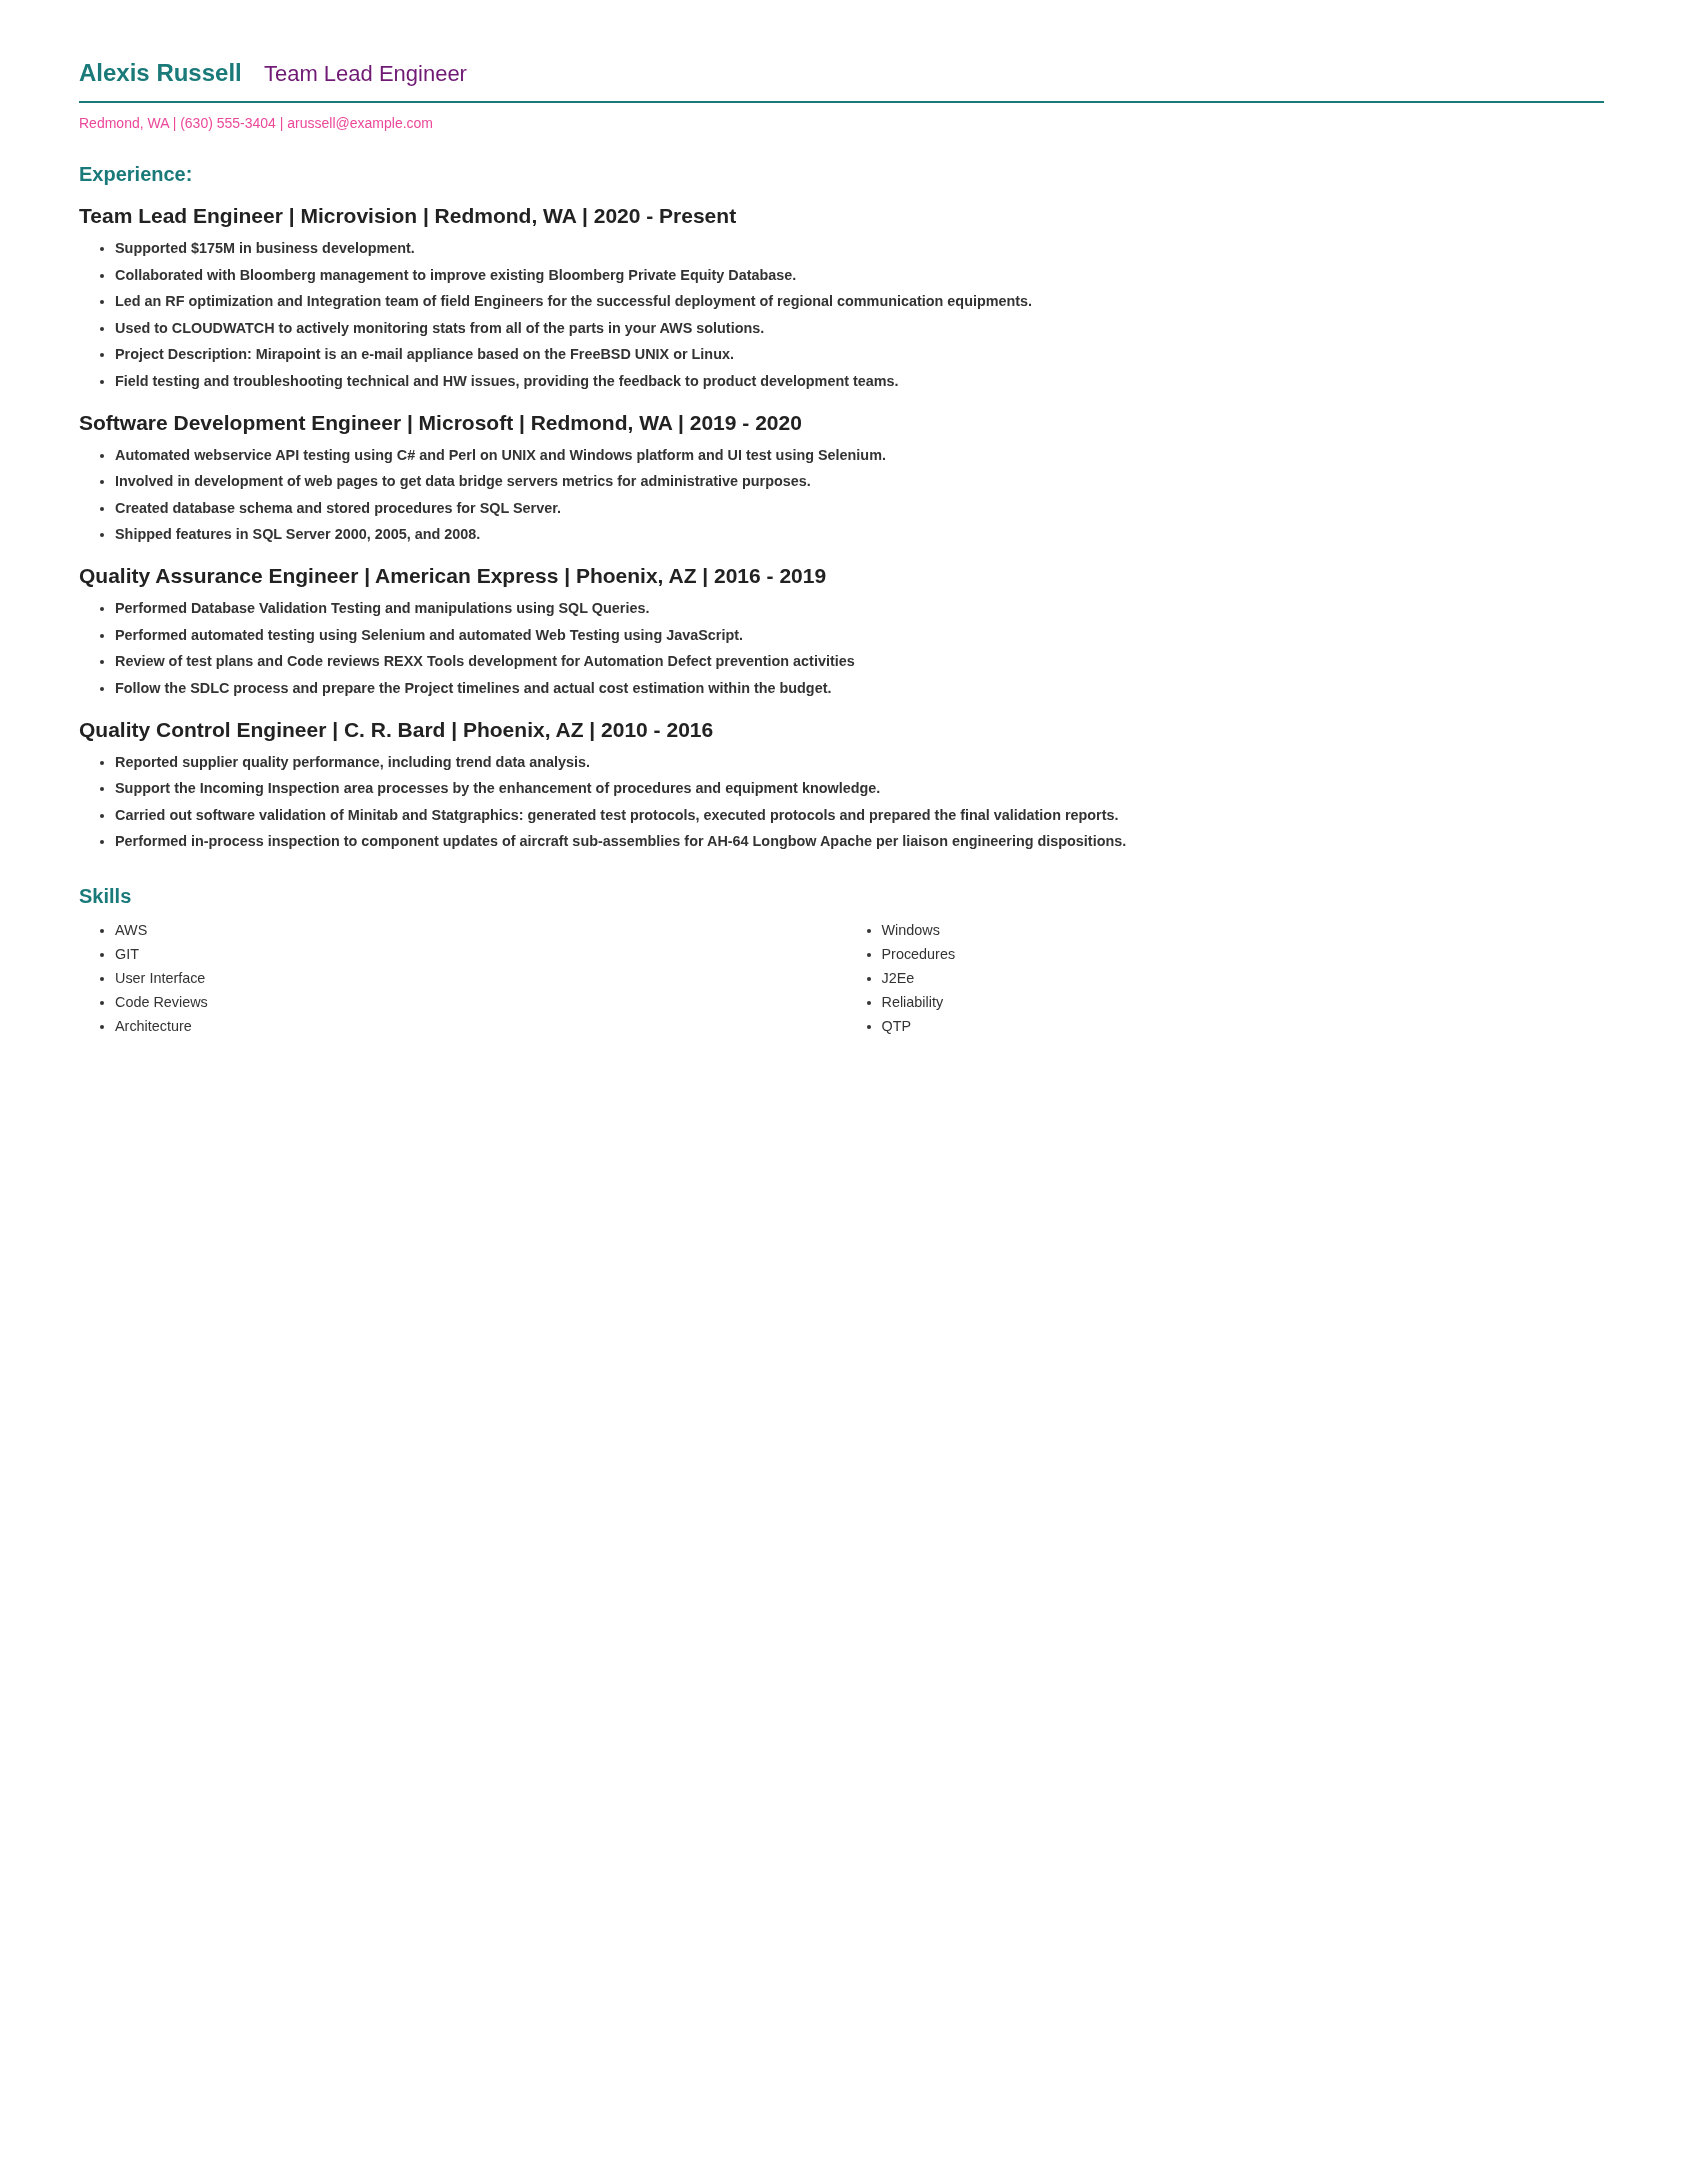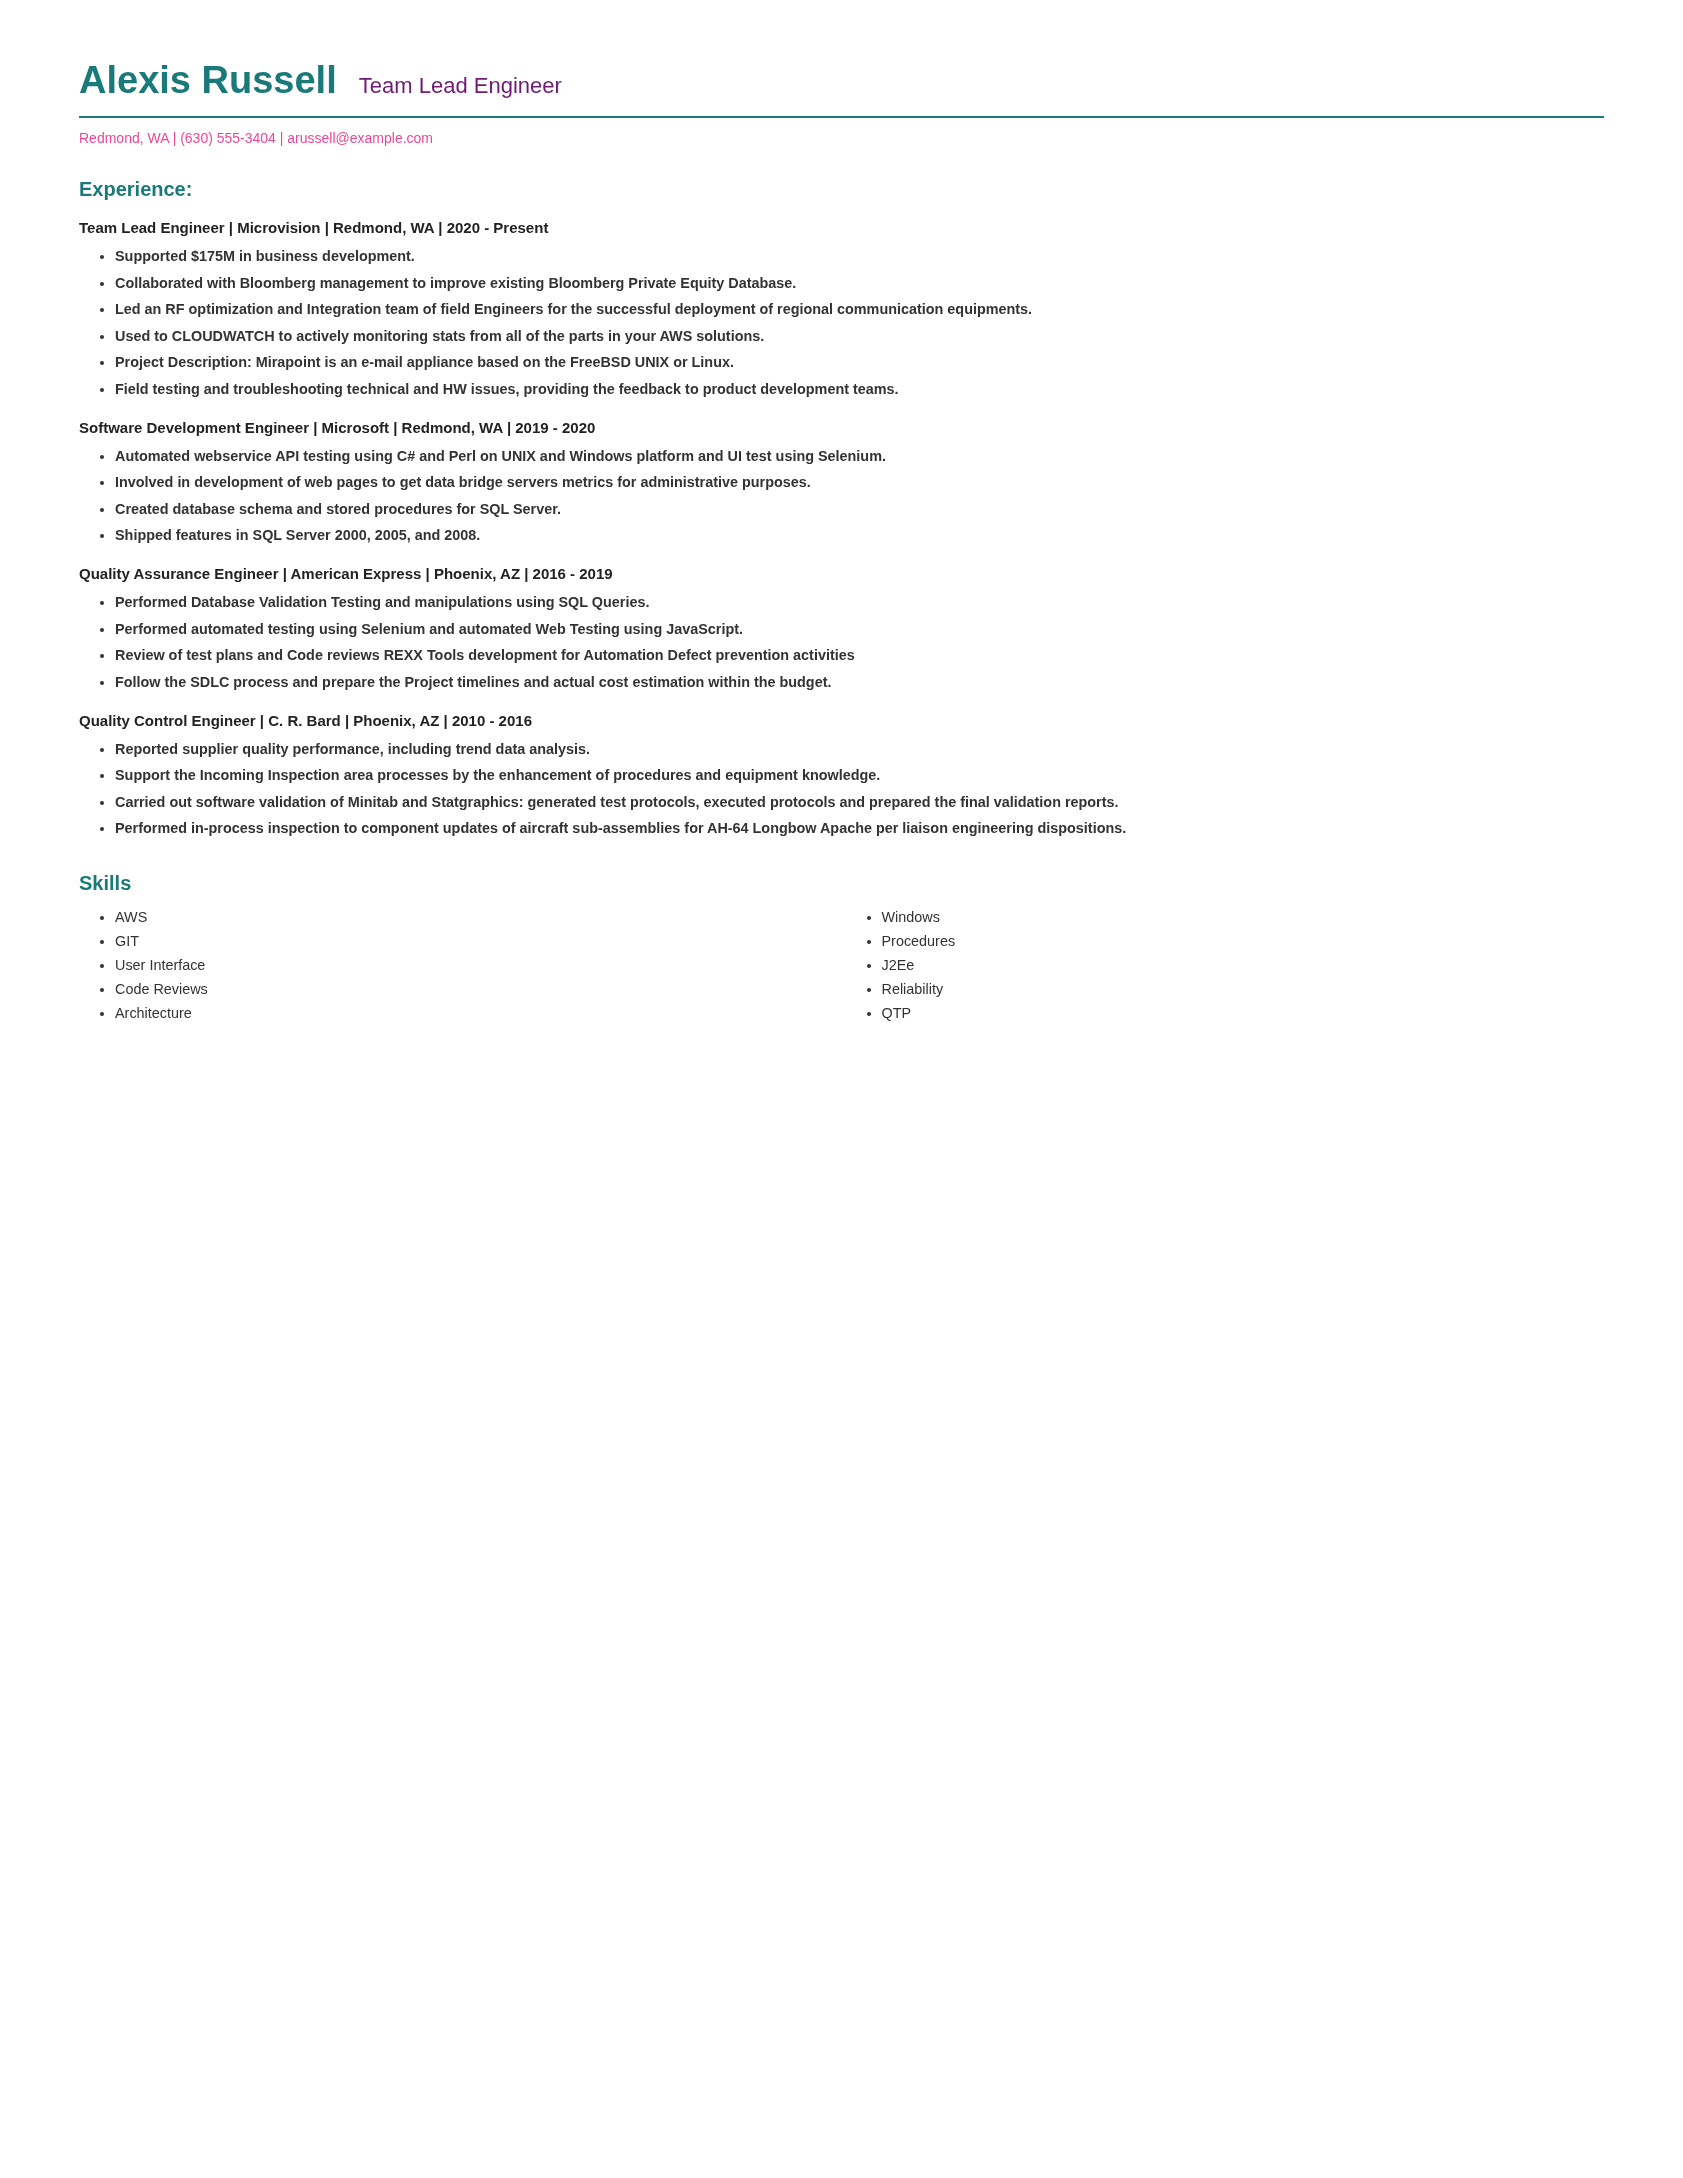--- a/index.html
+++ b/index.html
@@ -10,21 +10,21 @@
     body {
       font-family: Arial, sans-serif;
       font-size: 15px;
       color: #333;
       background: #fff;
       padding: 59px 79px;
       max-width: 1683px;
       min-height: 2178px;
     }
     .header-name {
-      font-size: 38px;
+      font-size: 24px;
       font-weight: 700;
       color: #1a7a7a;
       display: inline;
     }
     .header-title {
       font-size: 22px;
       font-weight: 400;
       color: #701a75;
       margin-left: 18px;
       margin-top: 16px;
@@ -39,21 +39,21 @@
       color: #ec4899;
       margin-bottom: 30px;
     }
     .section-title {
       font-size: 20px;
       font-weight: 700;
       color: #1a7a7a;
       margin: 32px 0 14px 0;
     }
     .job-title {
-      font-size: 15px;
+      font-size: 21px;
       font-weight: 700;
       color: #222;
       margin-bottom: 10px;
       margin-top: 18px;
     }
     ul.bullet-list {
       list-style: disc;
       margin-left: 36px;
       margin-bottom: 8px;
       font-weight: bold;

